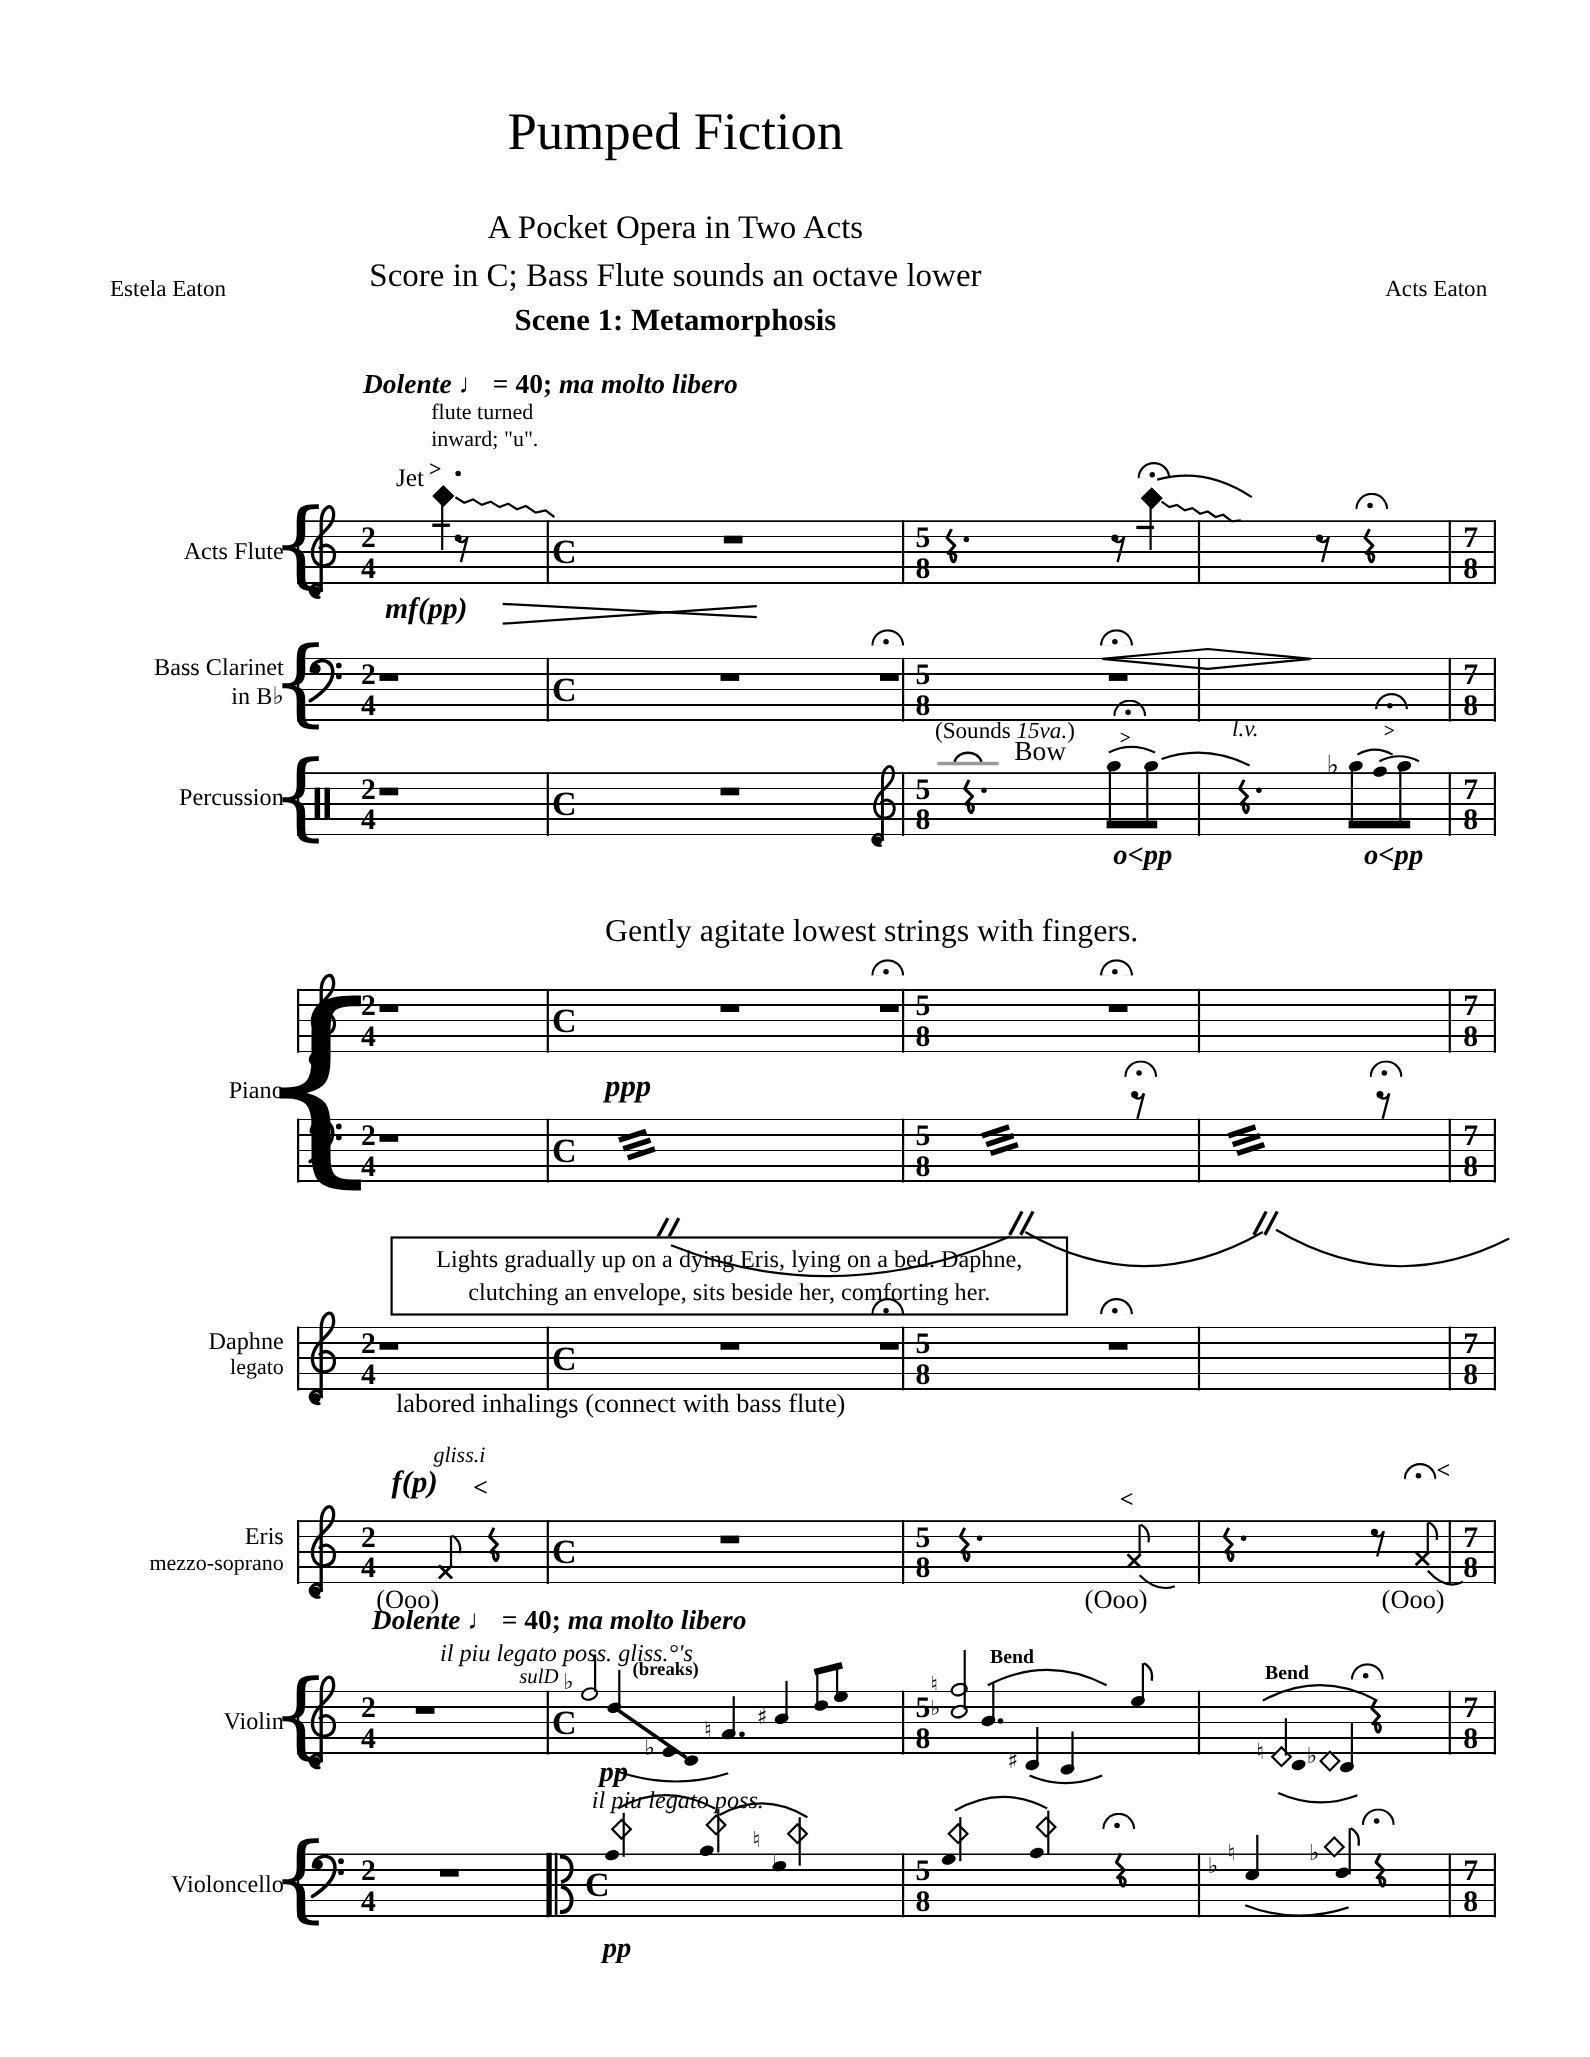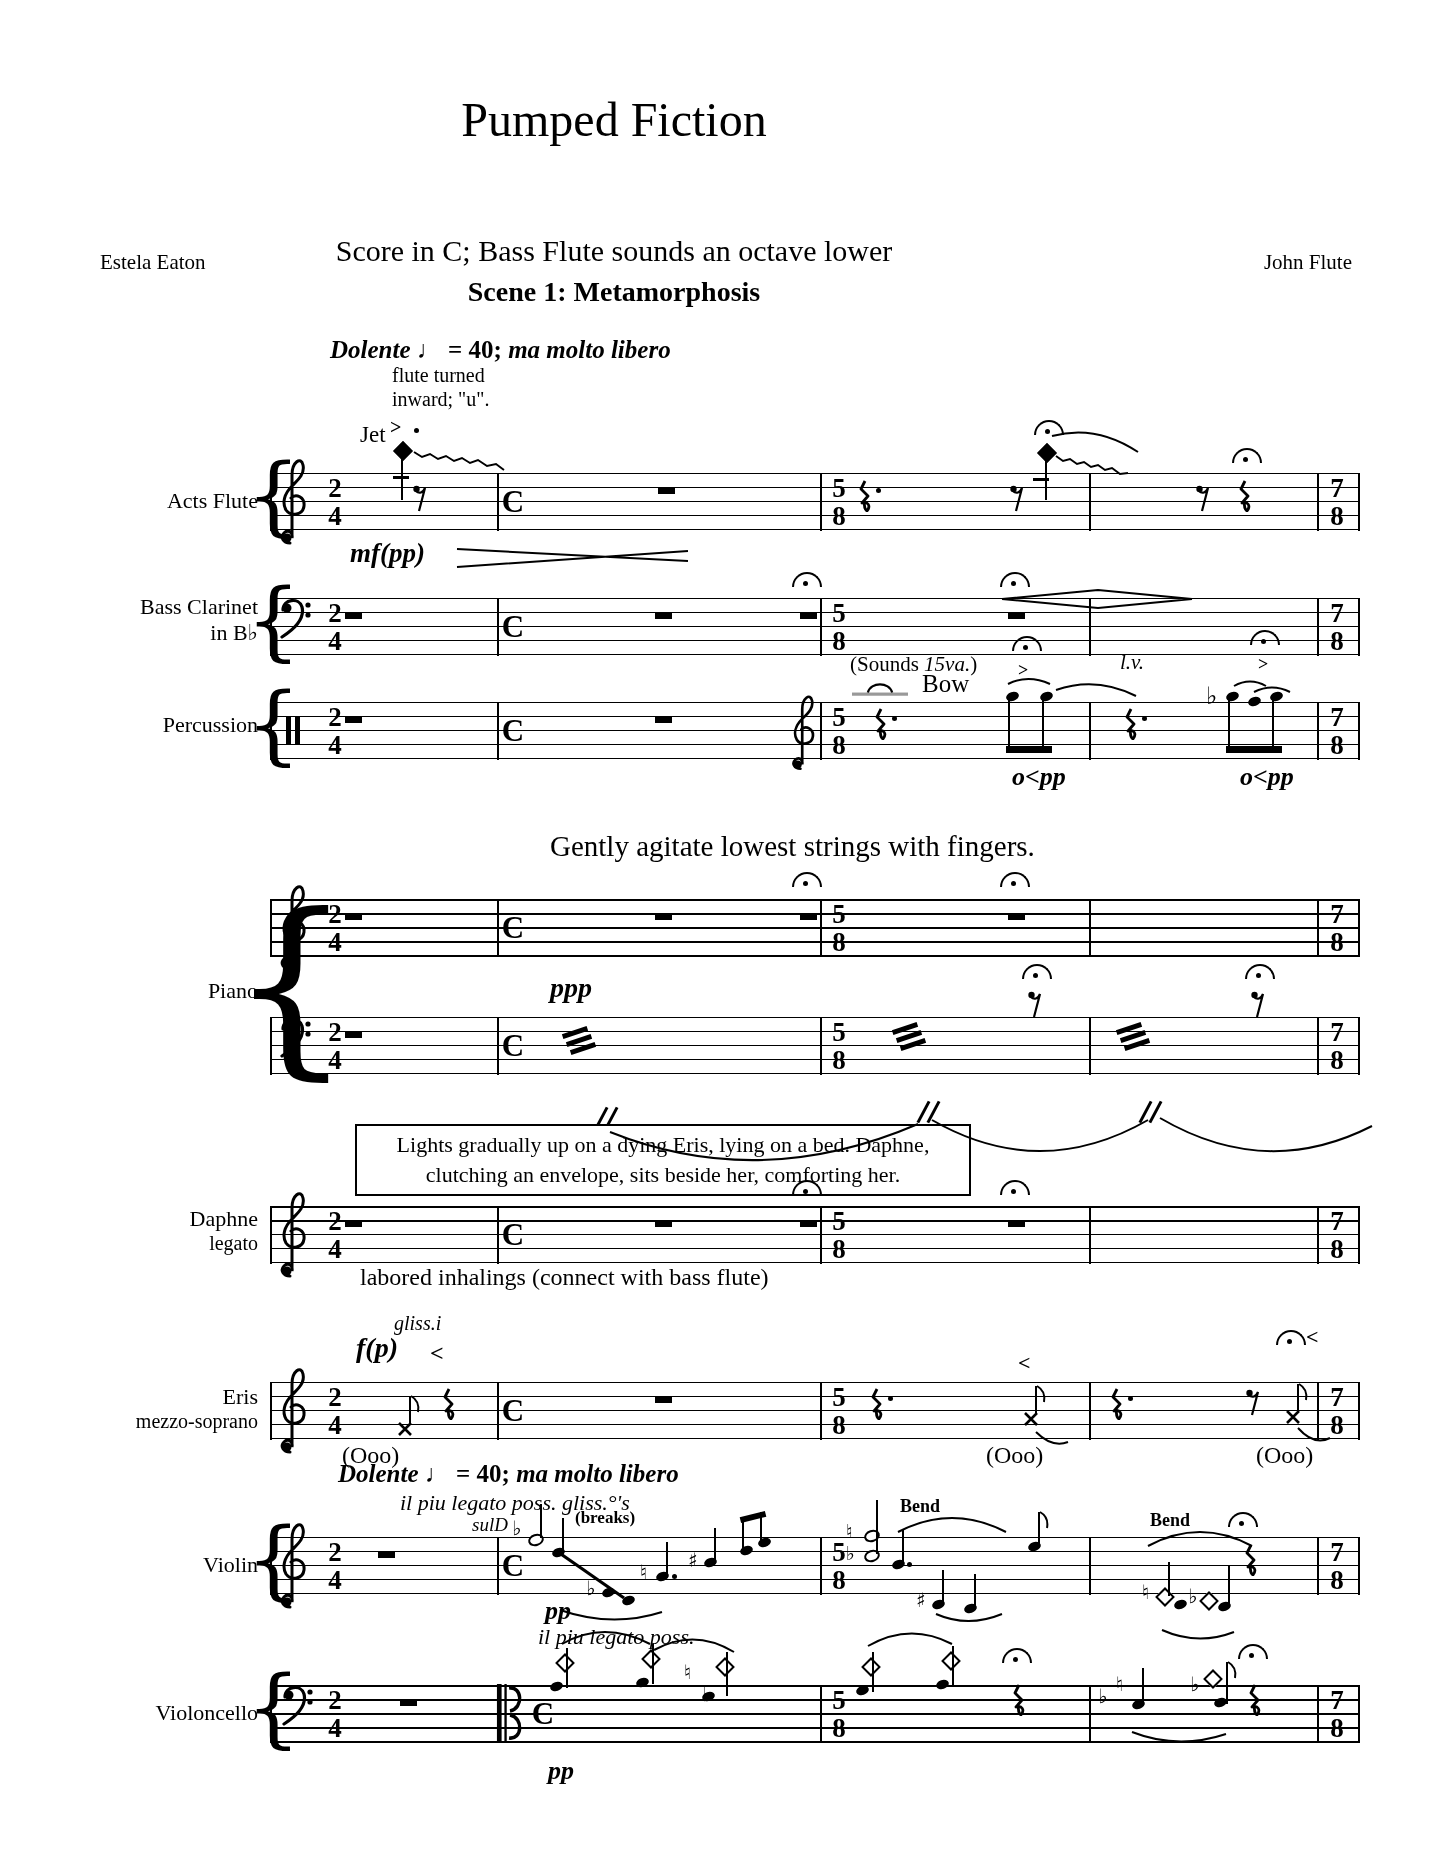--- a/index.html
+++ b/index.html
@@ -73,23 +73,24 @@
         <path d="M1,1 L13,13 M13,1 L1,13" stroke="#000" stroke-width="2.6"></path>
       </symbol>
       <symbol id="bell" viewBox="0 0 60 22" preserveAspectRatio="none">
         <rect x="0" y="16" width="60" height="3.5" fill="#999"></rect>
         <path d="M17,16 C20,4 40,4 43,16" fill="none" stroke="#000" stroke-width="2.4"></path>
       </symbol>
     </defs>
   </svg>
 
   <div class="ctr" style="top:92px;font-size:48px">Pumped Fiction</div>
+  <div class="ctr" style="top:190px;font-size:30px">A Pocket Opera in Two Acts</div>
   <div class="ctr" style="top:234px;font-size:30px">Score in C; Bass Flute sounds an octave lower</div>
   <div class="t" style="left:100px;top:250px;font-size:21px">Estela Eaton</div>
-  <div class="t" style="right:93px;left:auto;top:250px;font-size:21px;position:absolute">John Flute</div>
+  <div class="t" style="right:93px;left:auto;top:250px;font-size:21px;position:absolute">Acts Eaton</div>
   <div class="ctr b" style="top:276px;font-size:28px">Scene 1: Metamorphosis</div>
 
   <div class="t" style="left:330px;top:336px;font-size:25px">
     <span class="b it">Dolente</span>
     <span class="b" style="font-family:'Liberation Serif','DejaVu Sans',serif">♩ = 40;</span>
     <span class="b it">ma molto libero</span>
   </div>
   <div class="t" style="left:392px;top:364px;font-size:20px">flute turned</div>
   <div class="t" style="left:392px;top:388px;font-size:20px">inward; "u".</div>
   <div class="t" style="left:360px;top:422px;font-size:23px">Jet</div>

